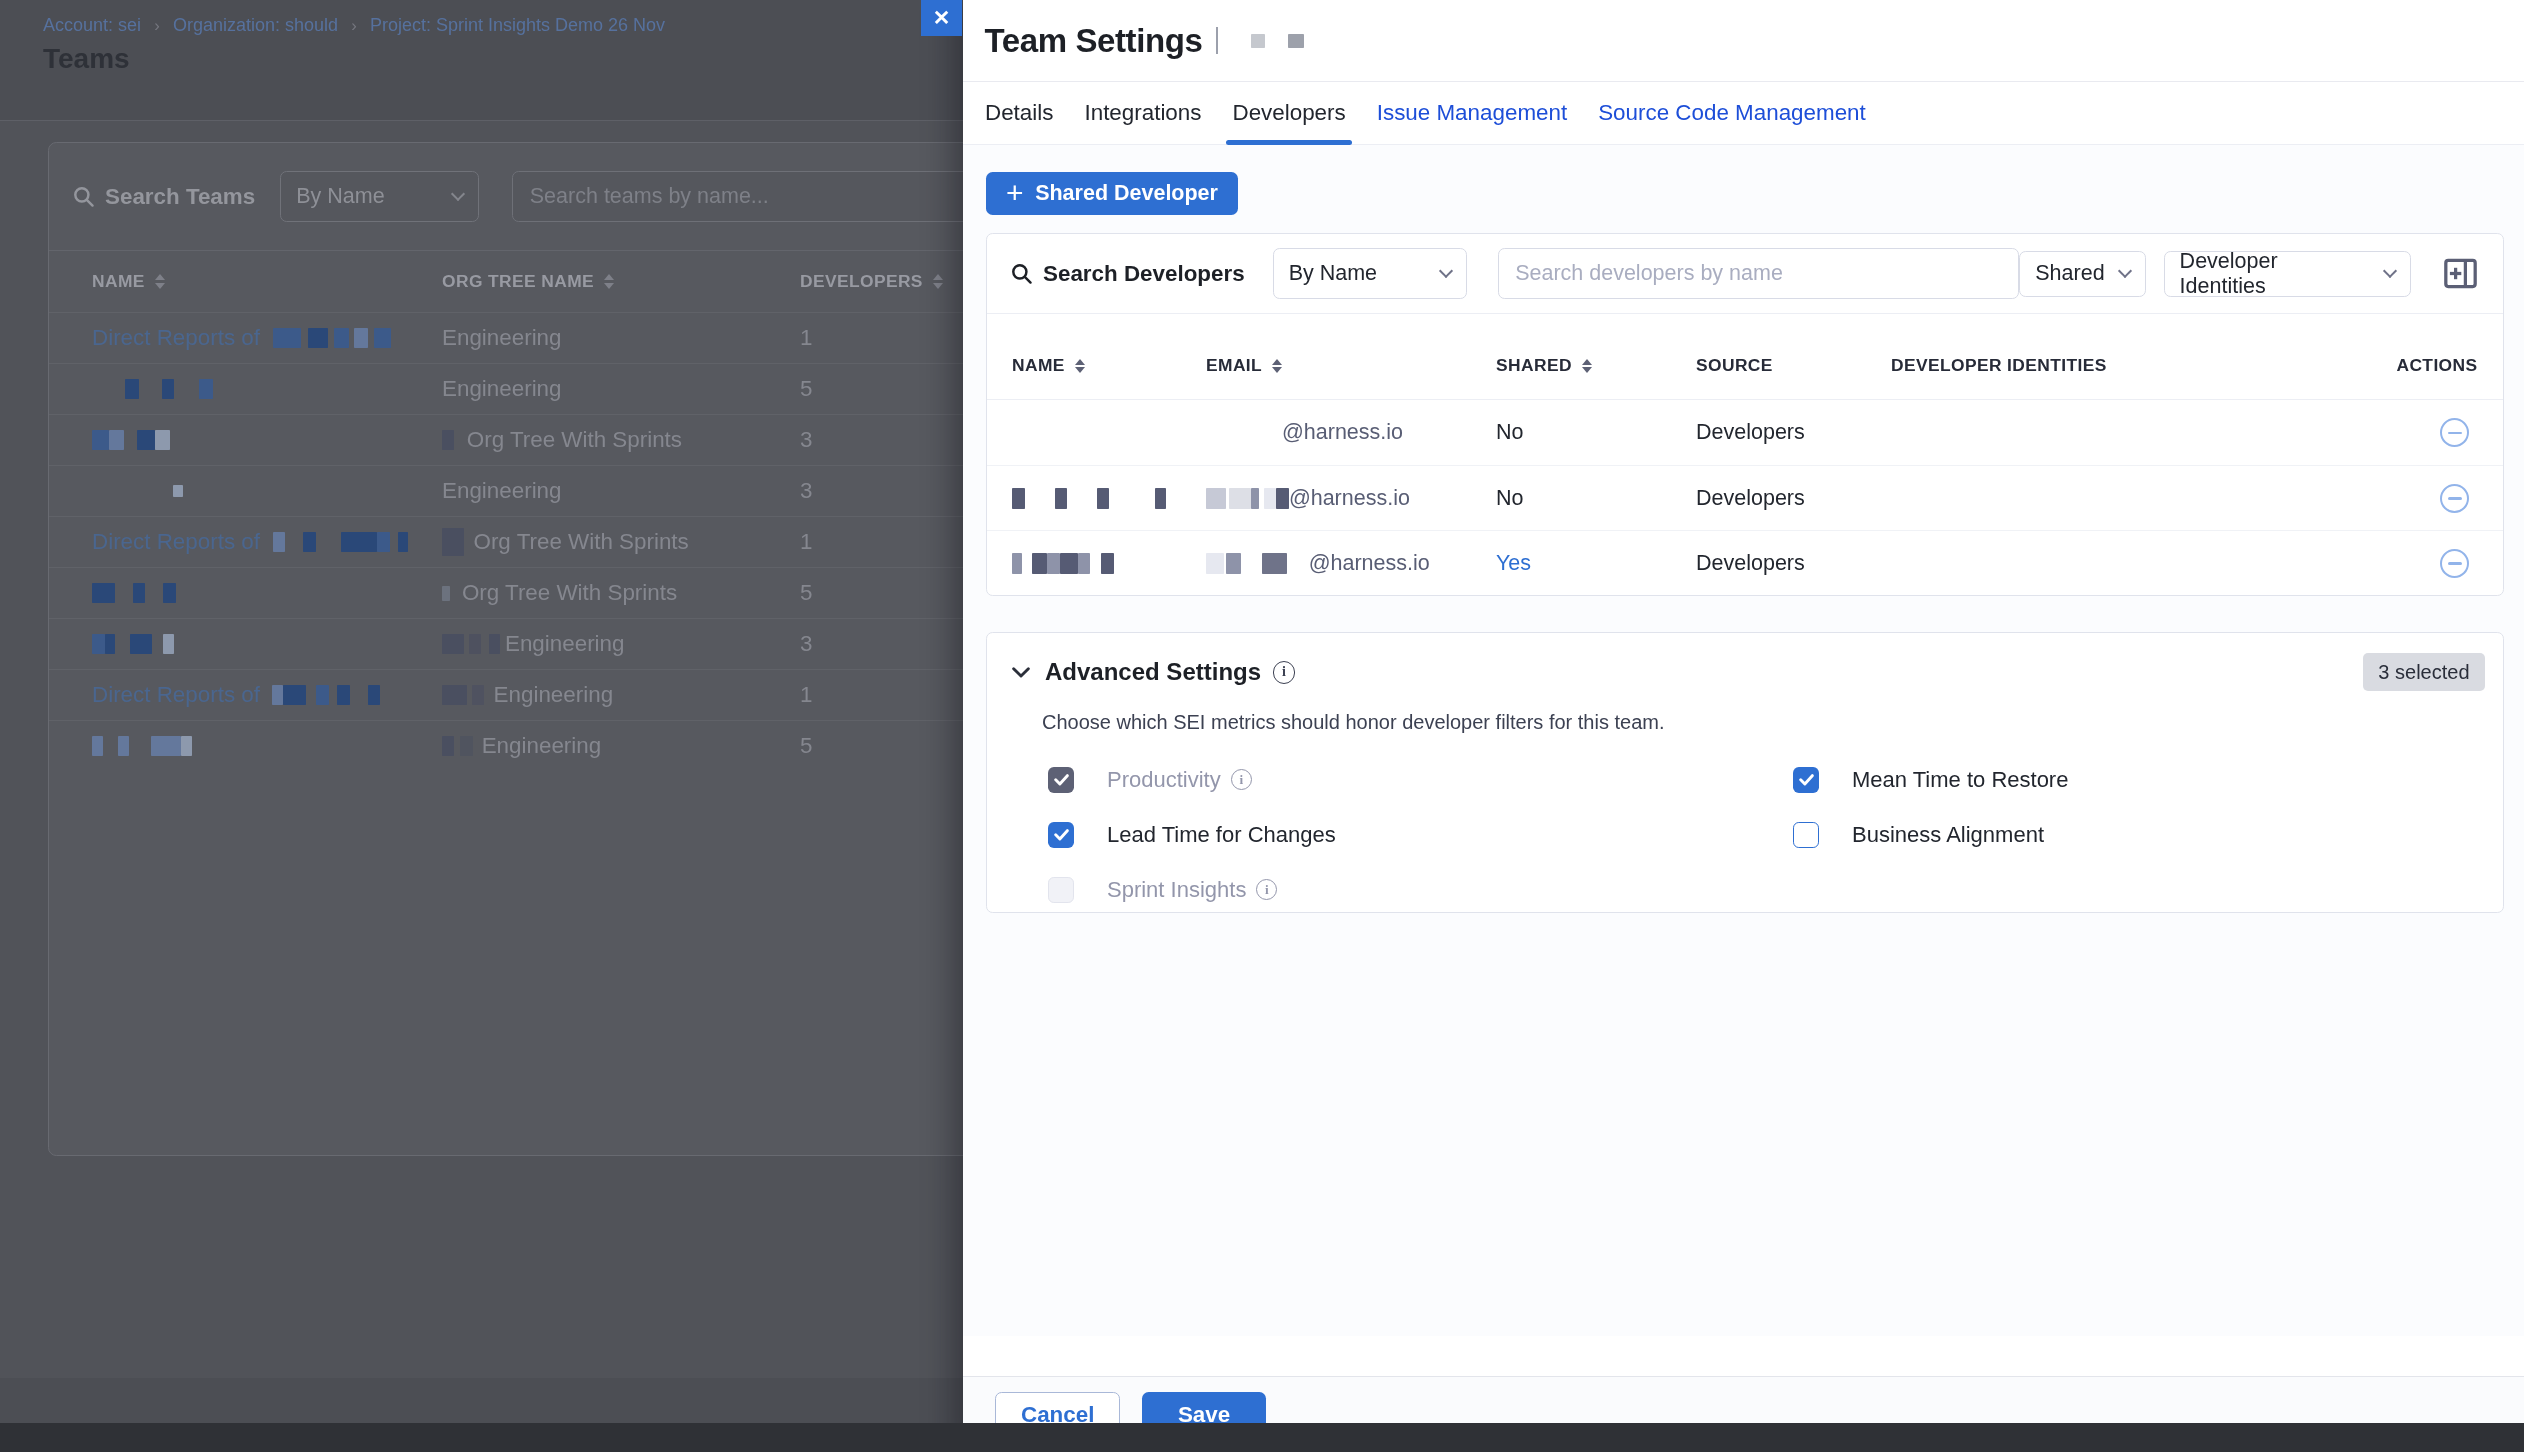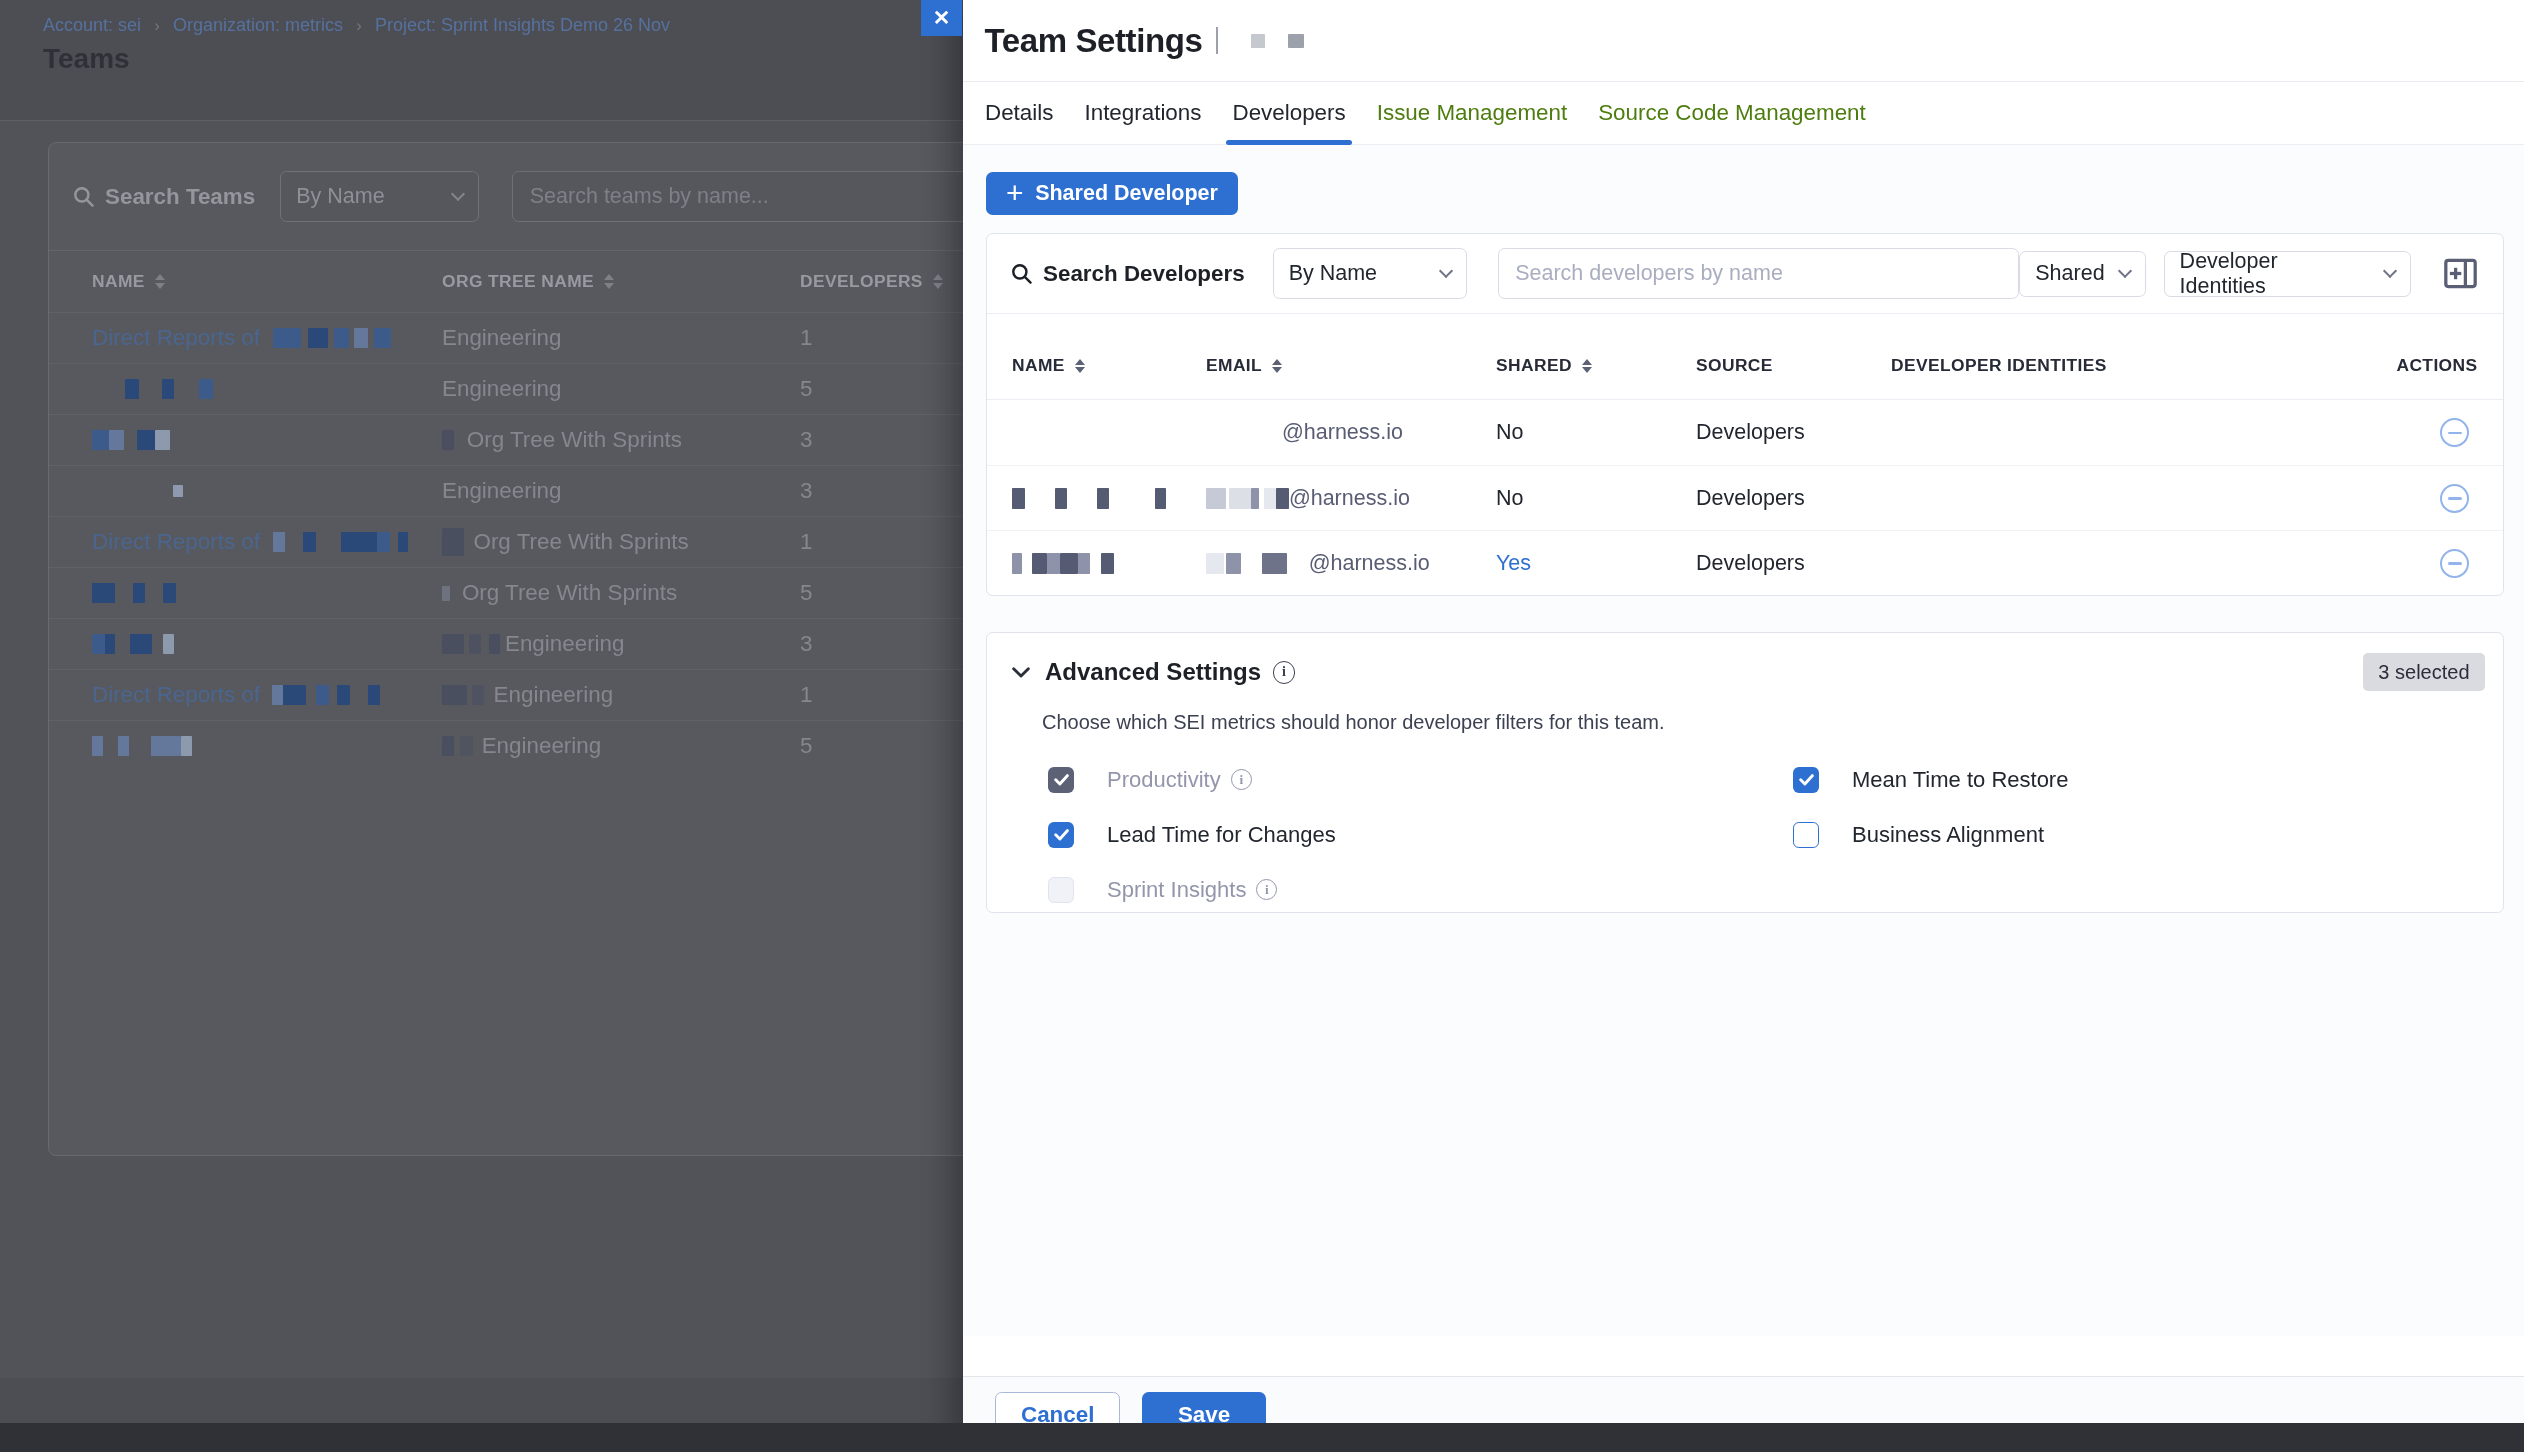--- a/index.html
+++ b/index.html
@@ -42,21 +42,21 @@
 
   
   .close{position:absolute;left:921px;top:0;width:41px;height:36px;background:#2e6fd2;color:#fff;display:flex;align-items:center;justify-content:center;font-size:21px;font-weight:bold;cursor:pointer;z-index:5;}
   .drawer{position:absolute;left:963px;top:0;width:1562px;height:1452px;background:#fff;display:flex;flex-direction:column;box-shadow:-10px 0 28px rgba(12,14,20,.38);z-index:4;}
   .dr-header{flex:0 0 82px;border-bottom:0.8px solid #e9eaf0;display:flex;align-items:center;padding-left:21.5px;}
   .dr-title{font-size:33px;font-weight:bold;color:#1d2026;letter-spacing:-0.4px;}
   .title-sep{width:2.5px;height:26.5px;background:#9ca0ac;margin:0 33px 0 13.2px;}
   .tblock{display:inline-block;height:14px;border-radius:0.8px;}
   .tabs{flex:0 0 63px;display:flex;align-items:stretch;padding-left:22px;gap:31px;border-bottom:0.8px solid #eceef4;}
   .tab{display:flex;align-items:center;font-size:22.4px;color:#22262e;position:relative;cursor:pointer;white-space:nowrap;}
-  .tab.disabled{color:#4d7c0f;justify-content:center;}
+  .tab.disabled{color:#1d4ed8;justify-content:center;}
   .tab.active{font-weight:bold;font-weight:normal;}
   .tab.active::after{content:"";position:absolute;left:-6.6px;right:-6.6px;bottom:-0.8px;height:5px;background:#2e6fd2;border-radius:2.5px;}
   .dr-body{flex:1;background:#fbfcfe;padding:17.4px 21.5px 0 23px;position:relative;overflow:hidden;}
   .white-strip{position:absolute;left:0;right:0;bottom:0;height:40px;background:#fff;}
 
   .rec-head{display:flex;align-items:flex-start;justify-content:space-between;}
   .rec-title{font-size:29px;font-weight:bold;color:#1d2026;}
   .rec-sub{font-size:18px;color:#555a6e;margin-top:10px;}
   .add-btn{margin-top:10px;height:43px;background:#2e6fd2;color:#fff;border:none;border-radius:6.6px;font-size:21.5px;font-weight:bold;display:flex;align-items:center;padding:0 20px;gap:11.6px;cursor:pointer;}
   .plus{font-size:30px;font-weight:normal;line-height:0;margin-top:-2.5px;}
@@ -114,21 +114,21 @@
 <body>
 
 <div class="screen">
 
   <div class="bg">
     <div class="bg-top"></div>
 
     <div class="crumbs">
       <span class="crumb">Account: sei</span>
       <span class="crumb-sep">›</span>
-      <span class="crumb">Organization: metrics</span>
+      <span class="crumb">Organization: should</span>
       <span class="crumb-sep">›</span>
       <span class="crumb">Project: Sprint Insights Demo 26 Nov</span>
     </div>
     <div class="bg-title">Teams</div>
 
     <div class="bg-card">
       <div class="bg-srow">
         <svg class="mag" width="23" height="23" viewBox="0 0 28 28">
             <circle cx="12" cy="12" r="8" fill="none" stroke="#94969d" stroke-width="3"></circle>
             <line x1="18" y1="18" x2="25" y2="25" stroke="#94969d" stroke-width="3" stroke-linecap="round"></line>

